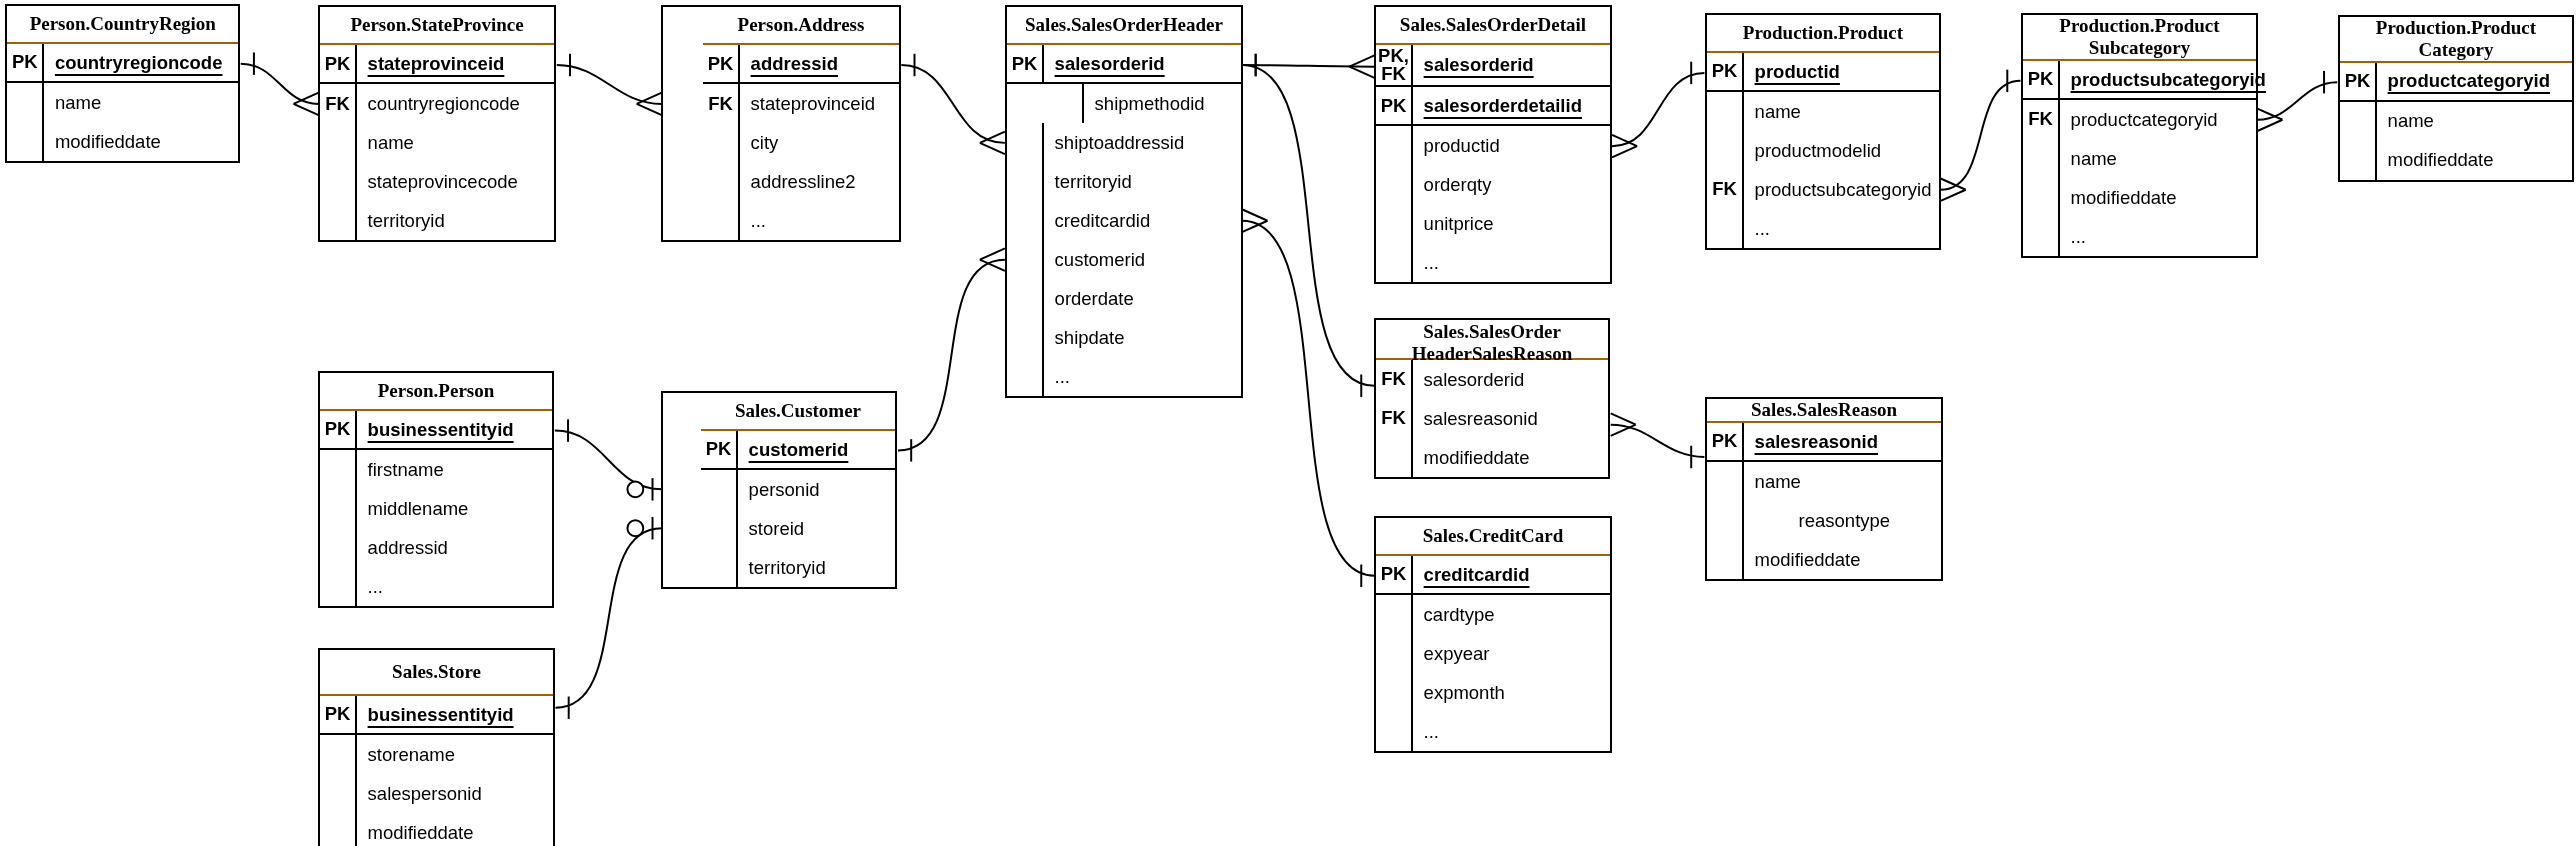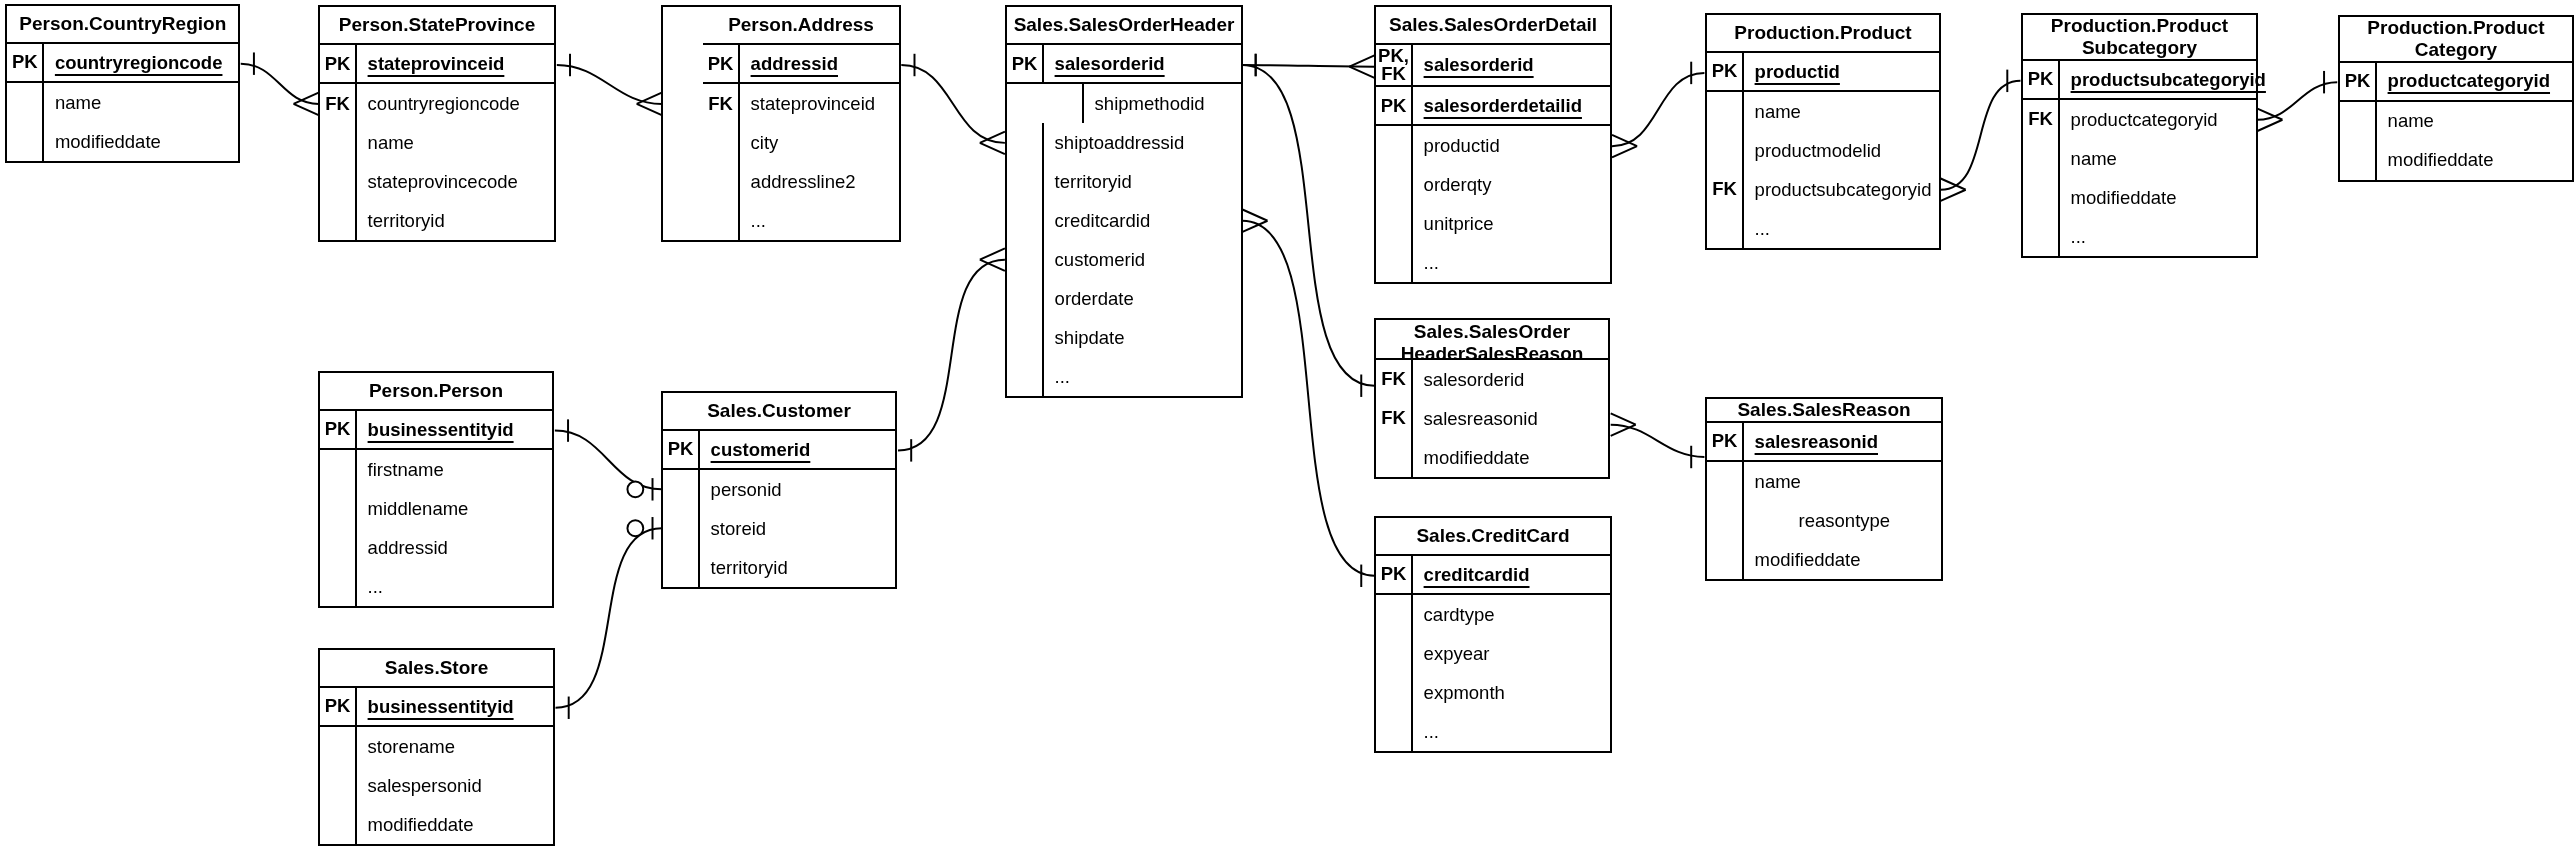--- a/index.html
+++ b/index.html
@@ -12,26 +12,27 @@
   }
   #wires{position:absolute;left:0;top:0;width:2576px;height:846px;}
   .tbl{
     position:absolute;
     box-sizing:border-box;
     border:2px solid #000;
     background:#fff;
   }
   .ttl{
     box-sizing:border-box;
-    border-bottom:2px solid #000000;
+    border-bottom:2px solid #a16207;
     display:flex;align-items:center;justify-content:center;
     text-align:center;
     font-weight:bold;font-size:19px;line-height:22px;
     white-space:pre-line;
     color:#000;
+    font-family:Liberation Serif, serif;
   }
   .krow{box-sizing:border-box;display:flex;border-bottom:2px solid #000;}
   .brow{box-sizing:border-box;display:flex;}
   .kcol{
     box-sizing:border-box;flex:0 0 37px;width:37px;
     border-right:2px solid #000;
     display:flex;align-items:center;justify-content:center;
     font-weight:bold;font-size:18.5px;line-height:18.5px;
     white-space:pre-line;text-align:center;color:#000;
   }
@@ -392,21 +393,21 @@
           <span>addressid</span>
         </div>
       </div>
       <div class="brow" style="height: 39px;">
         <div class="kcol"></div>
         <div class="fld">
           <span>...</span>
         </div>
       </div>
     </div>
-    <div class="tbl" style="left: 661px; top: 391px; width: 236px;">
+    <div class="tbl" style="left: 661px; top: 391px; width: 236px; padding-left: 38px;">
       <div class="ttl" style="height: 38px;">Sales.Customer</div>
       <div class="krow" style="height: 39px;">
         <div class="kcol">PK</div>
         <div class="fld">
           <span>customerid</span>
         </div>
       </div>
       <div class="brow" style="height: 39px;">
         <div class="kcol"></div>
         <div class="fld">
@@ -420,21 +421,21 @@
         </div>
       </div>
       <div class="brow" style="height: 39px;">
         <div class="kcol"></div>
         <div class="fld">
           <span>territoryid</span>
         </div>
       </div>
     </div>
     <div class="tbl" style="left: 318px; top: 648px; width: 237px;">
-      <div class="ttl" style="height: 38px;">Sales.Store</div>
+      <div class="ttl" style="height: 46px;">Sales.Store</div>
       <div class="krow" style="height: 39px;">
         <div class="kcol">PK</div>
         <div class="fld">
           <span>businessentityid</span>
         </div>
       </div>
       <div class="brow" style="height: 39px;">
         <div class="kcol"></div>
         <div class="fld">
           <span>storename</span>

